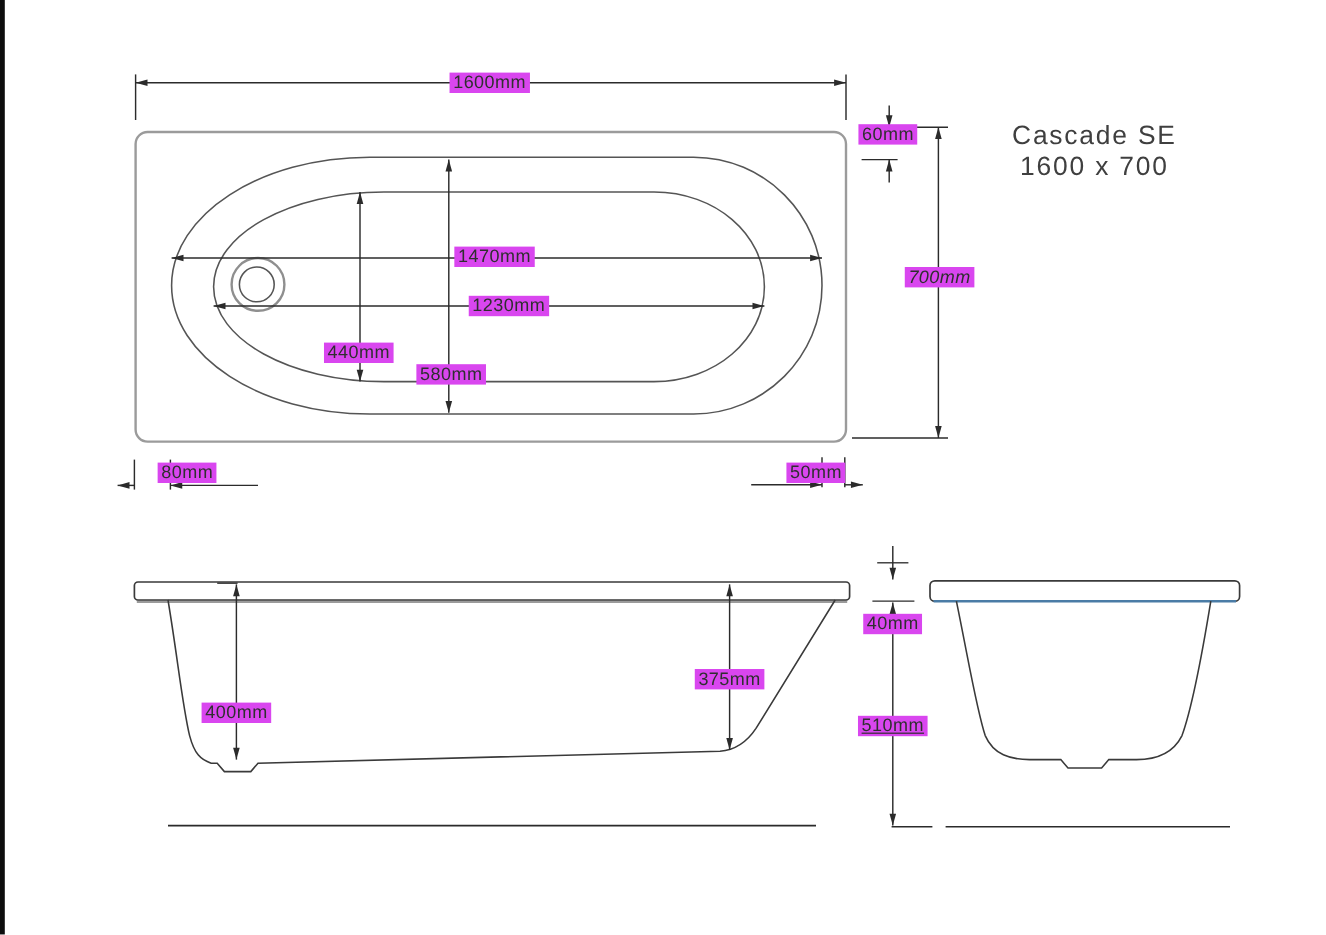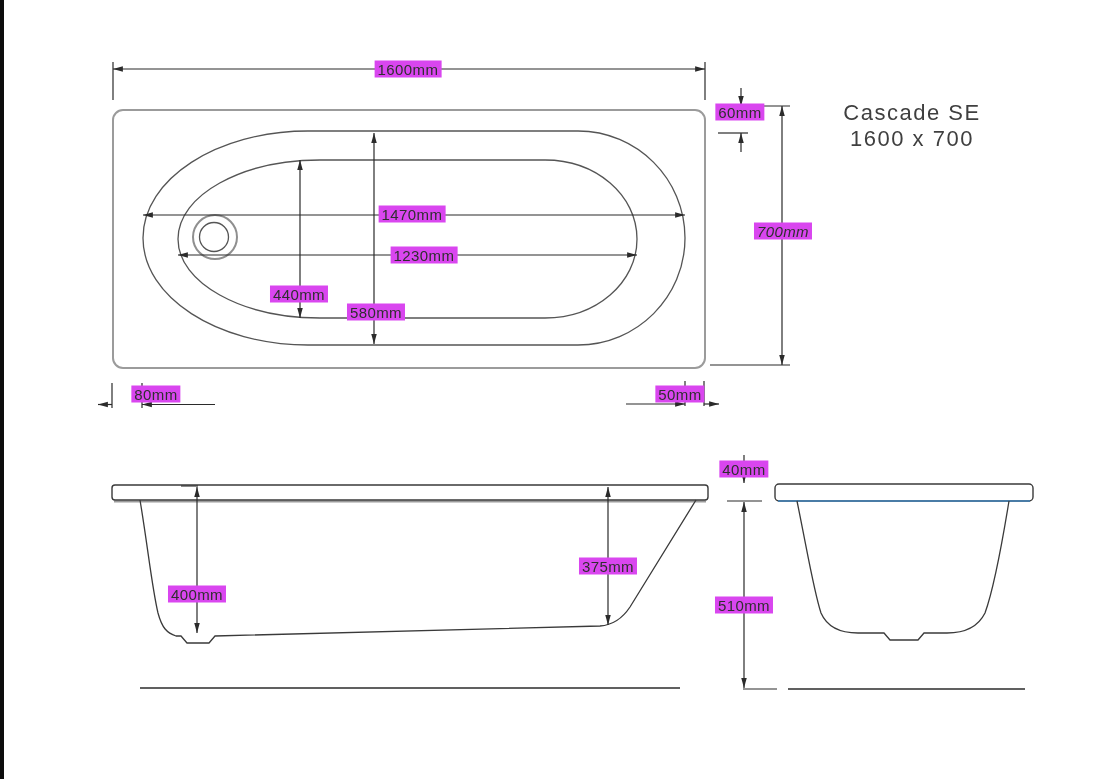--- a/index.html
+++ b/index.html
@@ -131,16 +131,16 @@
   <div class="dim-label" style="left:740px;top:112px;">60mm</div>
   <div class="dim-label" style="left:783px;top:231px;font-style:italic;">700mm</div>
   <div class="dim-label" style="left:412px;top:214px;">1470mm</div>
   <div class="dim-label" style="left:424px;top:255px;">1230mm</div>
   <div class="dim-label" style="left:299px;top:272px;margin-top:22px;">440mm</div>
   <div class="dim-label" style="left:376px;top:264px;margin-top:48px;">580mm</div>
   <div class="dim-label" style="left:156px;top:394px;">80mm</div>
   <div class="dim-label" style="left:680px;top:394px;">50mm</div>
   <div class="dim-label" style="left:197px;top:594px;">400mm</div>
   <div class="dim-label" style="left:608px;top:566px;">375mm</div>
-  <div class="dim-label" style="left:744px;top:469px;">40mm</div>
-  <div class="dim-label" style="left:744px;top:605px;">510mm</div>
+  <div class="dim-label" style="left:744px;top:520px;">40mm</div>
+  <div class="dim-label" style="left:744px;top:605px;text-decoration:underline;">510mm</div>
 
 </div>
 
 </body></html>

